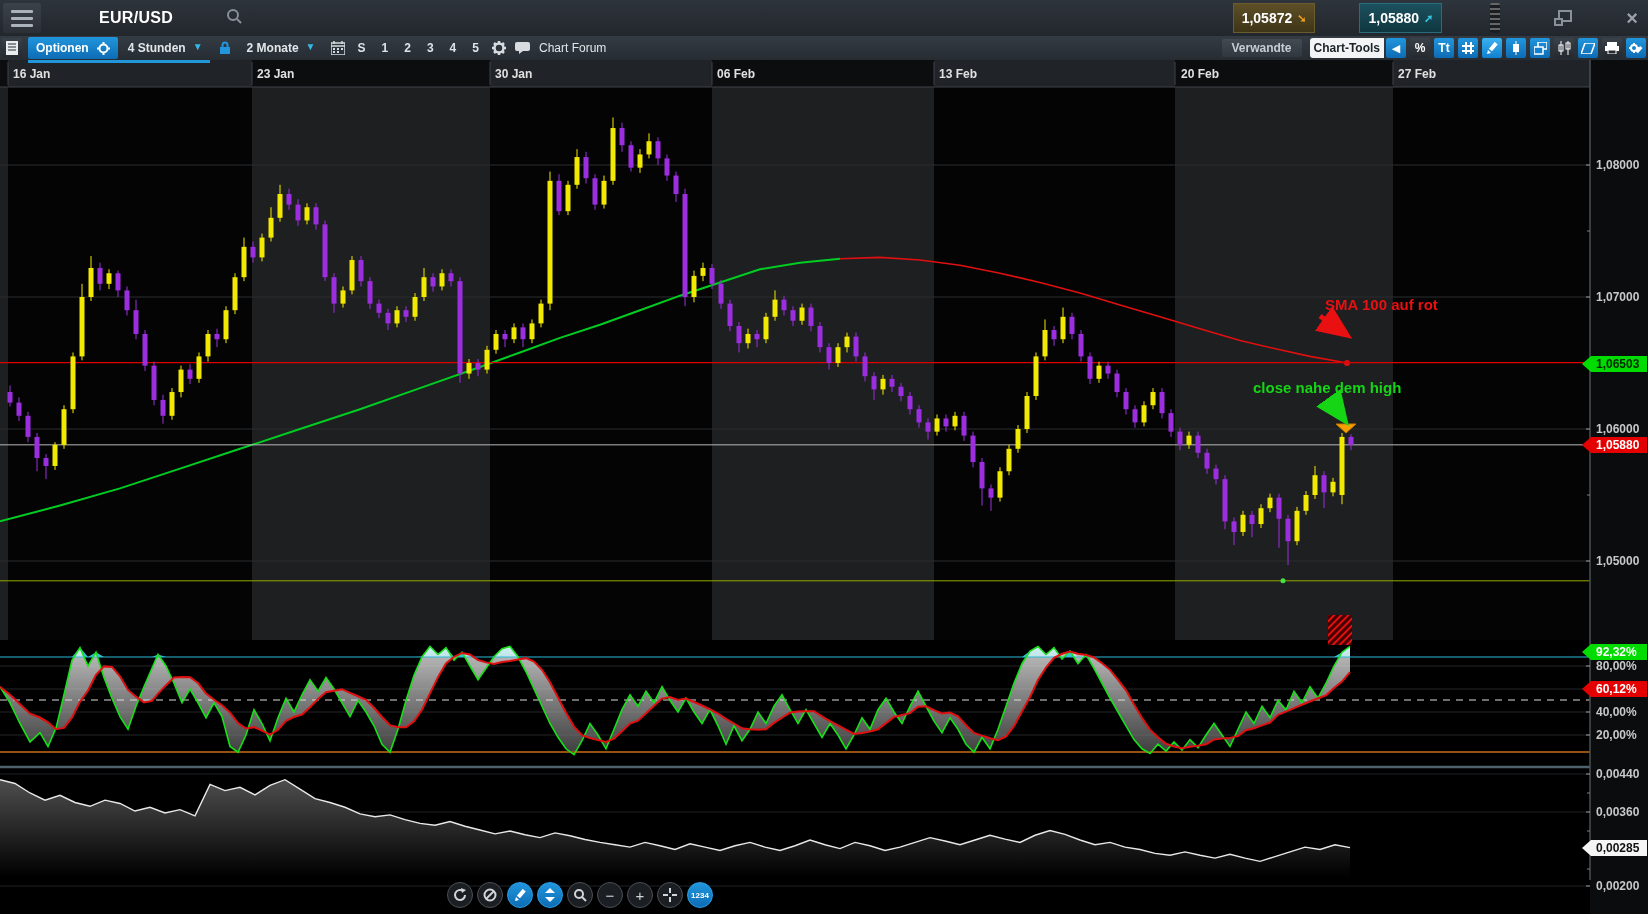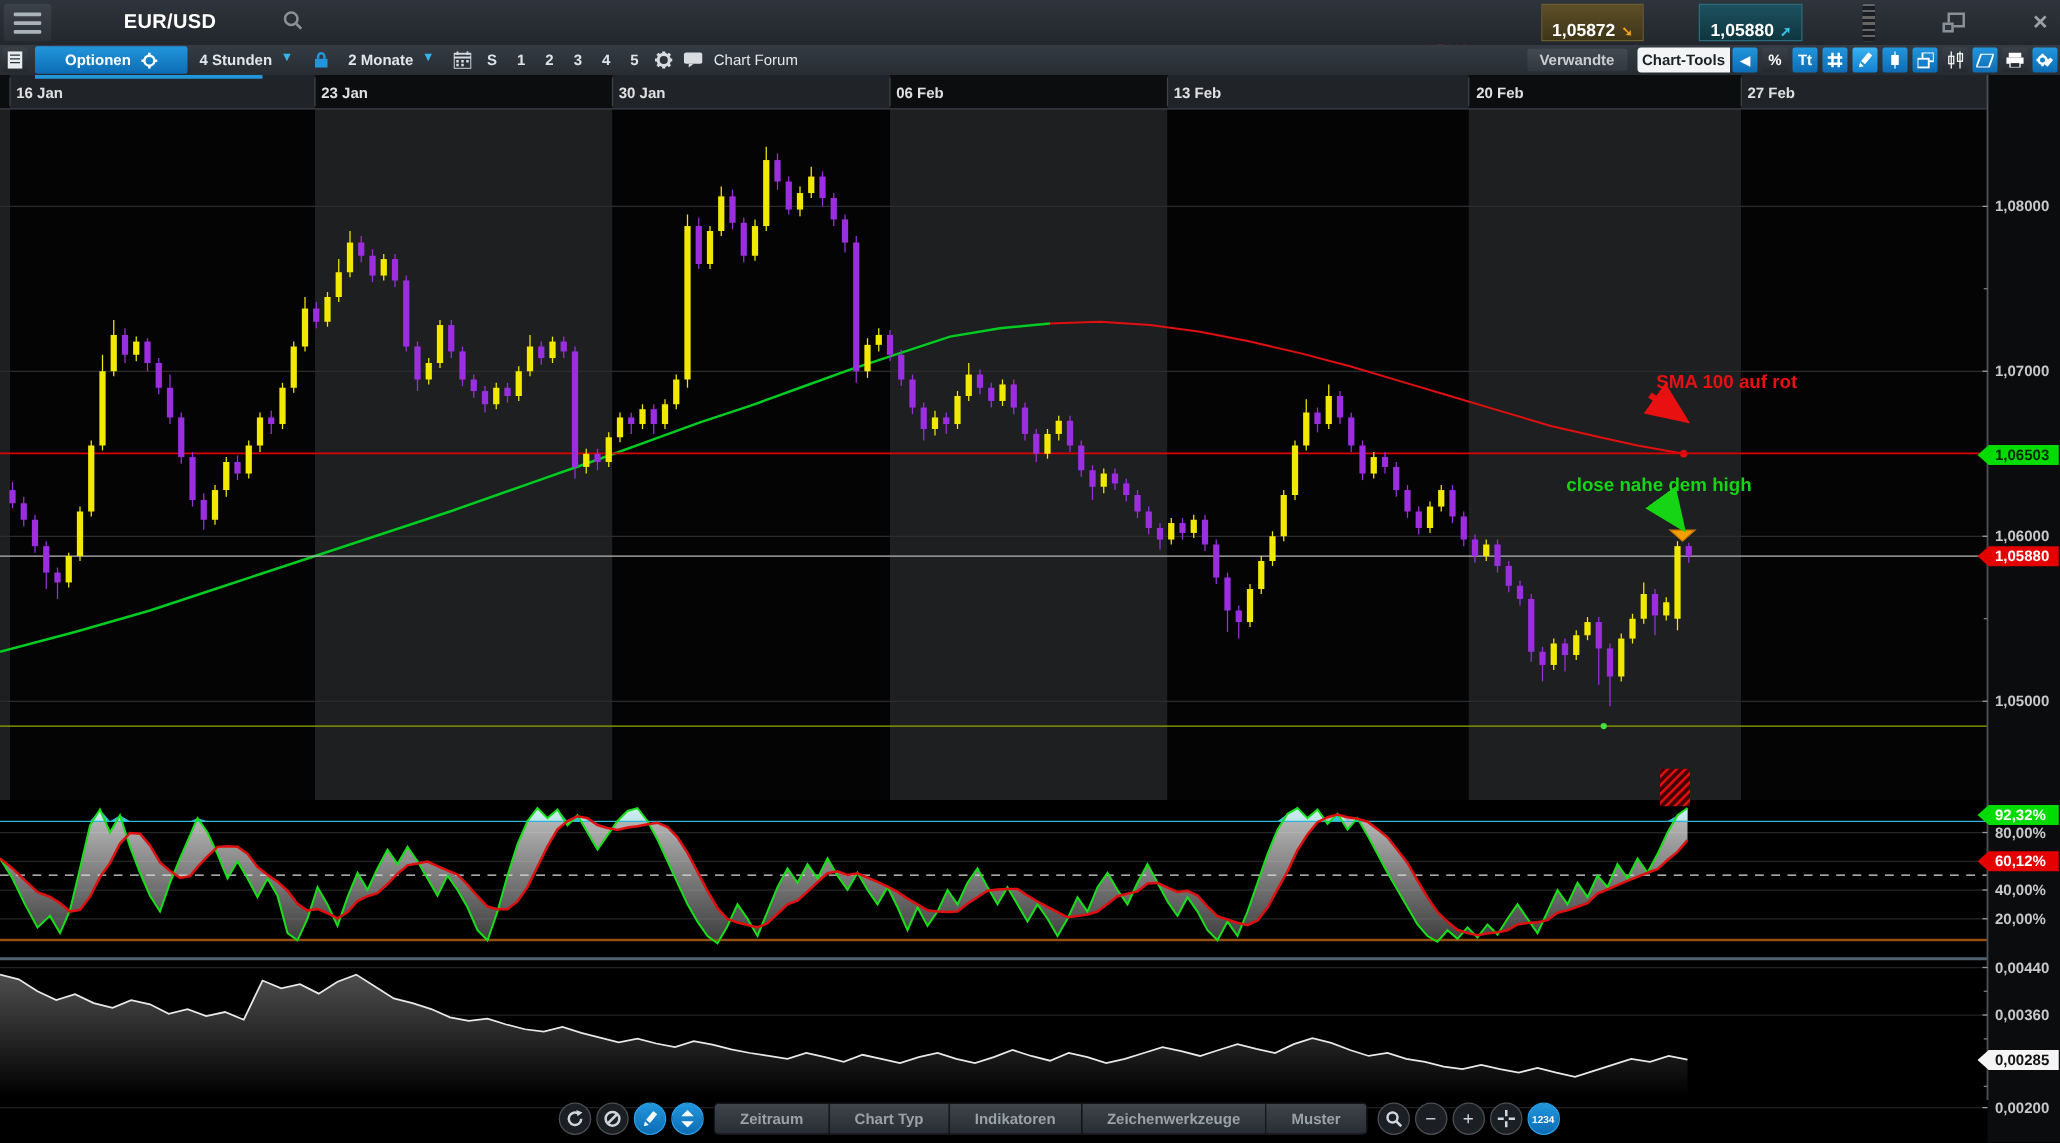--- a/index.html
+++ b/index.html
@@ -8,40 +8,40 @@
   
   .topbar { position:absolute; left:0; top:0; width:1648px; height:36px;
     background:linear-gradient(#2e343b,#22272d); display:flex; align-items:center;gap:44px; }
   .hamburger { width:38px; height:30px; margin-left:3px; background:linear-gradient(#3c424a,#2b3037);
     border-radius:3px; display:flex; flex-direction:column; justify-content:center; gap:4px; padding:0 8px; cursor:pointer;}
   .hamburger span { display:block; height:3px; background:#aab2ba; border-radius:1px; }
   .symbol { color:#fff; font-size:16px; font-weight:bold; margin-left:14px; letter-spacing:.3px; }
   .searchwrap { margin-left:8px; }
   .spacer { flex:1; }
   .change { color:#d42a2a; font-weight:bold; font-size:13px; margin-right:14px;margin-top:44px; }
-  .pricebox { height:30px; min-width:76px; display:flex; align-items:flex-end; justify-content:center;
+  .pricebox { height:30px; min-width:76px; display:flex; align-items:center; justify-content:center;
     gap:5px; color:#fff; font-weight:bold; font-size:14px; padding:0 8px; cursor:pointer; }
   .sell { background:linear-gradient(#5d4f27,#3e3517); border:1px solid #6b5c30; }
   .buy  { background:linear-gradient(#1c515e,#0f3640); border:1px solid #2a6c7c; }
   .arr { font-size:11px; }
   .stripes { width:10px; height:30px; margin:0 4px;
     background:repeating-linear-gradient(#666 0 2px,#1a1d21 2px 5px); border-radius:2px;}
   .winbtn { width:22px; height:20px; margin:0 4px; position:relative; cursor:pointer;}
   .winbtn .outer { position:absolute; right:2px; top:2px; width:14px; height:12px; border:2px solid #8a9098; }
   .winbtn .inner { position:absolute; left:2px; bottom:2px; width:9px; height:8px; border:2px solid #8a9098; background:#2e343b;}
   .closebtn { color:#9aa1a8; font-size:20px; font-weight:bold; margin:0 10px 0 4px; cursor:pointer; line-height:20px;}
   
   .toolbar { position:absolute; left:0; top:36px; width:1648px; height:24px;
     background:linear-gradient(#343b43,#262c32); display:flex; align-items:center; font-size:12px; }
   .tb-icon { width:20px; height:20px; margin:0 2px; display:flex; align-items:center; justify-content:center;
     border-radius:2px; cursor:pointer; }
   .btn-blue { background:linear-gradient(#2196dd,#0d6cb4); }
   .btn-dark { background:linear-gradient(#3a4149,#24292f); }
   .btn-bright { background:linear-gradient(#3ab2f0,#1180cf); }
-  .optionen { display:flex; align-items:center; gap:8px; height:22px; padding:0 24px; margin-left:4px;
+  .optionen { display:flex; align-items:center; gap:8px; height:22px; padding:0 8px; margin-left:4px;
     background:linear-gradient(#2196dd,#0d6cb4); border-radius:2px; color:#fff; font-weight:bold; cursor:pointer;text-align:center;}
   .drop { display:flex; align-items:flex-start; gap:7px; color:#e2e6ea; font-weight:bold; padding:0 10px; cursor:pointer;}
   .caret { color:#35b6e8; font-size:10px; }
   .numbtn { color:#dfe3e7; font-weight:bold; padding:0 8px; cursor:pointer; }
   .cf-label { color:#e2e6ea; font-weight:normal; margin-left:4px; cursor:pointer;}
   .verwandte { color:#c7cdd3; font-weight:bold; padding:2px 10px; background:linear-gradient(#434a52,#31373e);
     border-radius:2px; margin-right:8px; cursor:pointer; }
   .charttools { background:#f2f4f6; color:#1c2126; font-weight:bold; padding:3px 4px;
     border-radius:3px 0 0 3px; cursor:default; }
   .tb-txticon { color:#fff; font-weight:bold; font-size:12px; }
@@ -711,27 +711,20 @@
           <rect x="5" y="0" width="4" height="9" transform="rotate(40 7 5)" fill="#fff"></rect>
           <polygon points="2,8 5,11 1,12" fill="#fff"></polygon>
         </svg>
     </div>
     <div class="rbtn blue">
       <svg width="10" height="14">
           <polygon points="5,0 10,5 0,5" fill="#fff"></polygon>
           <polygon points="5,14 10,9 0,9" fill="#fff"></polygon>
         </svg>
     </div>
-    <div class="btngroup">
-      <div class="gbtn">Zeitraum</div>
-      <div class="gbtn">Chart Typ</div>
-      <div class="gbtn">Indikatoren</div>
-      <div class="gbtn">Zeichenwerkzeuge</div>
-      <div class="gbtn">Muster</div>
-    </div>
     <div class="rbtn">
       <svg width="14" height="14">
           <circle cx="6" cy="6" r="4" fill="none" stroke="#cfd5da" stroke-width="2"></circle>
           <line x1="9" y1="9" x2="13" y2="13" stroke="#cfd5da" stroke-width="2"></line>
         </svg>
     </div>
     <div class="rbtn">−</div>
     <div class="rbtn">+</div>
     <div class="rbtn">
       <svg width="14" height="14">

